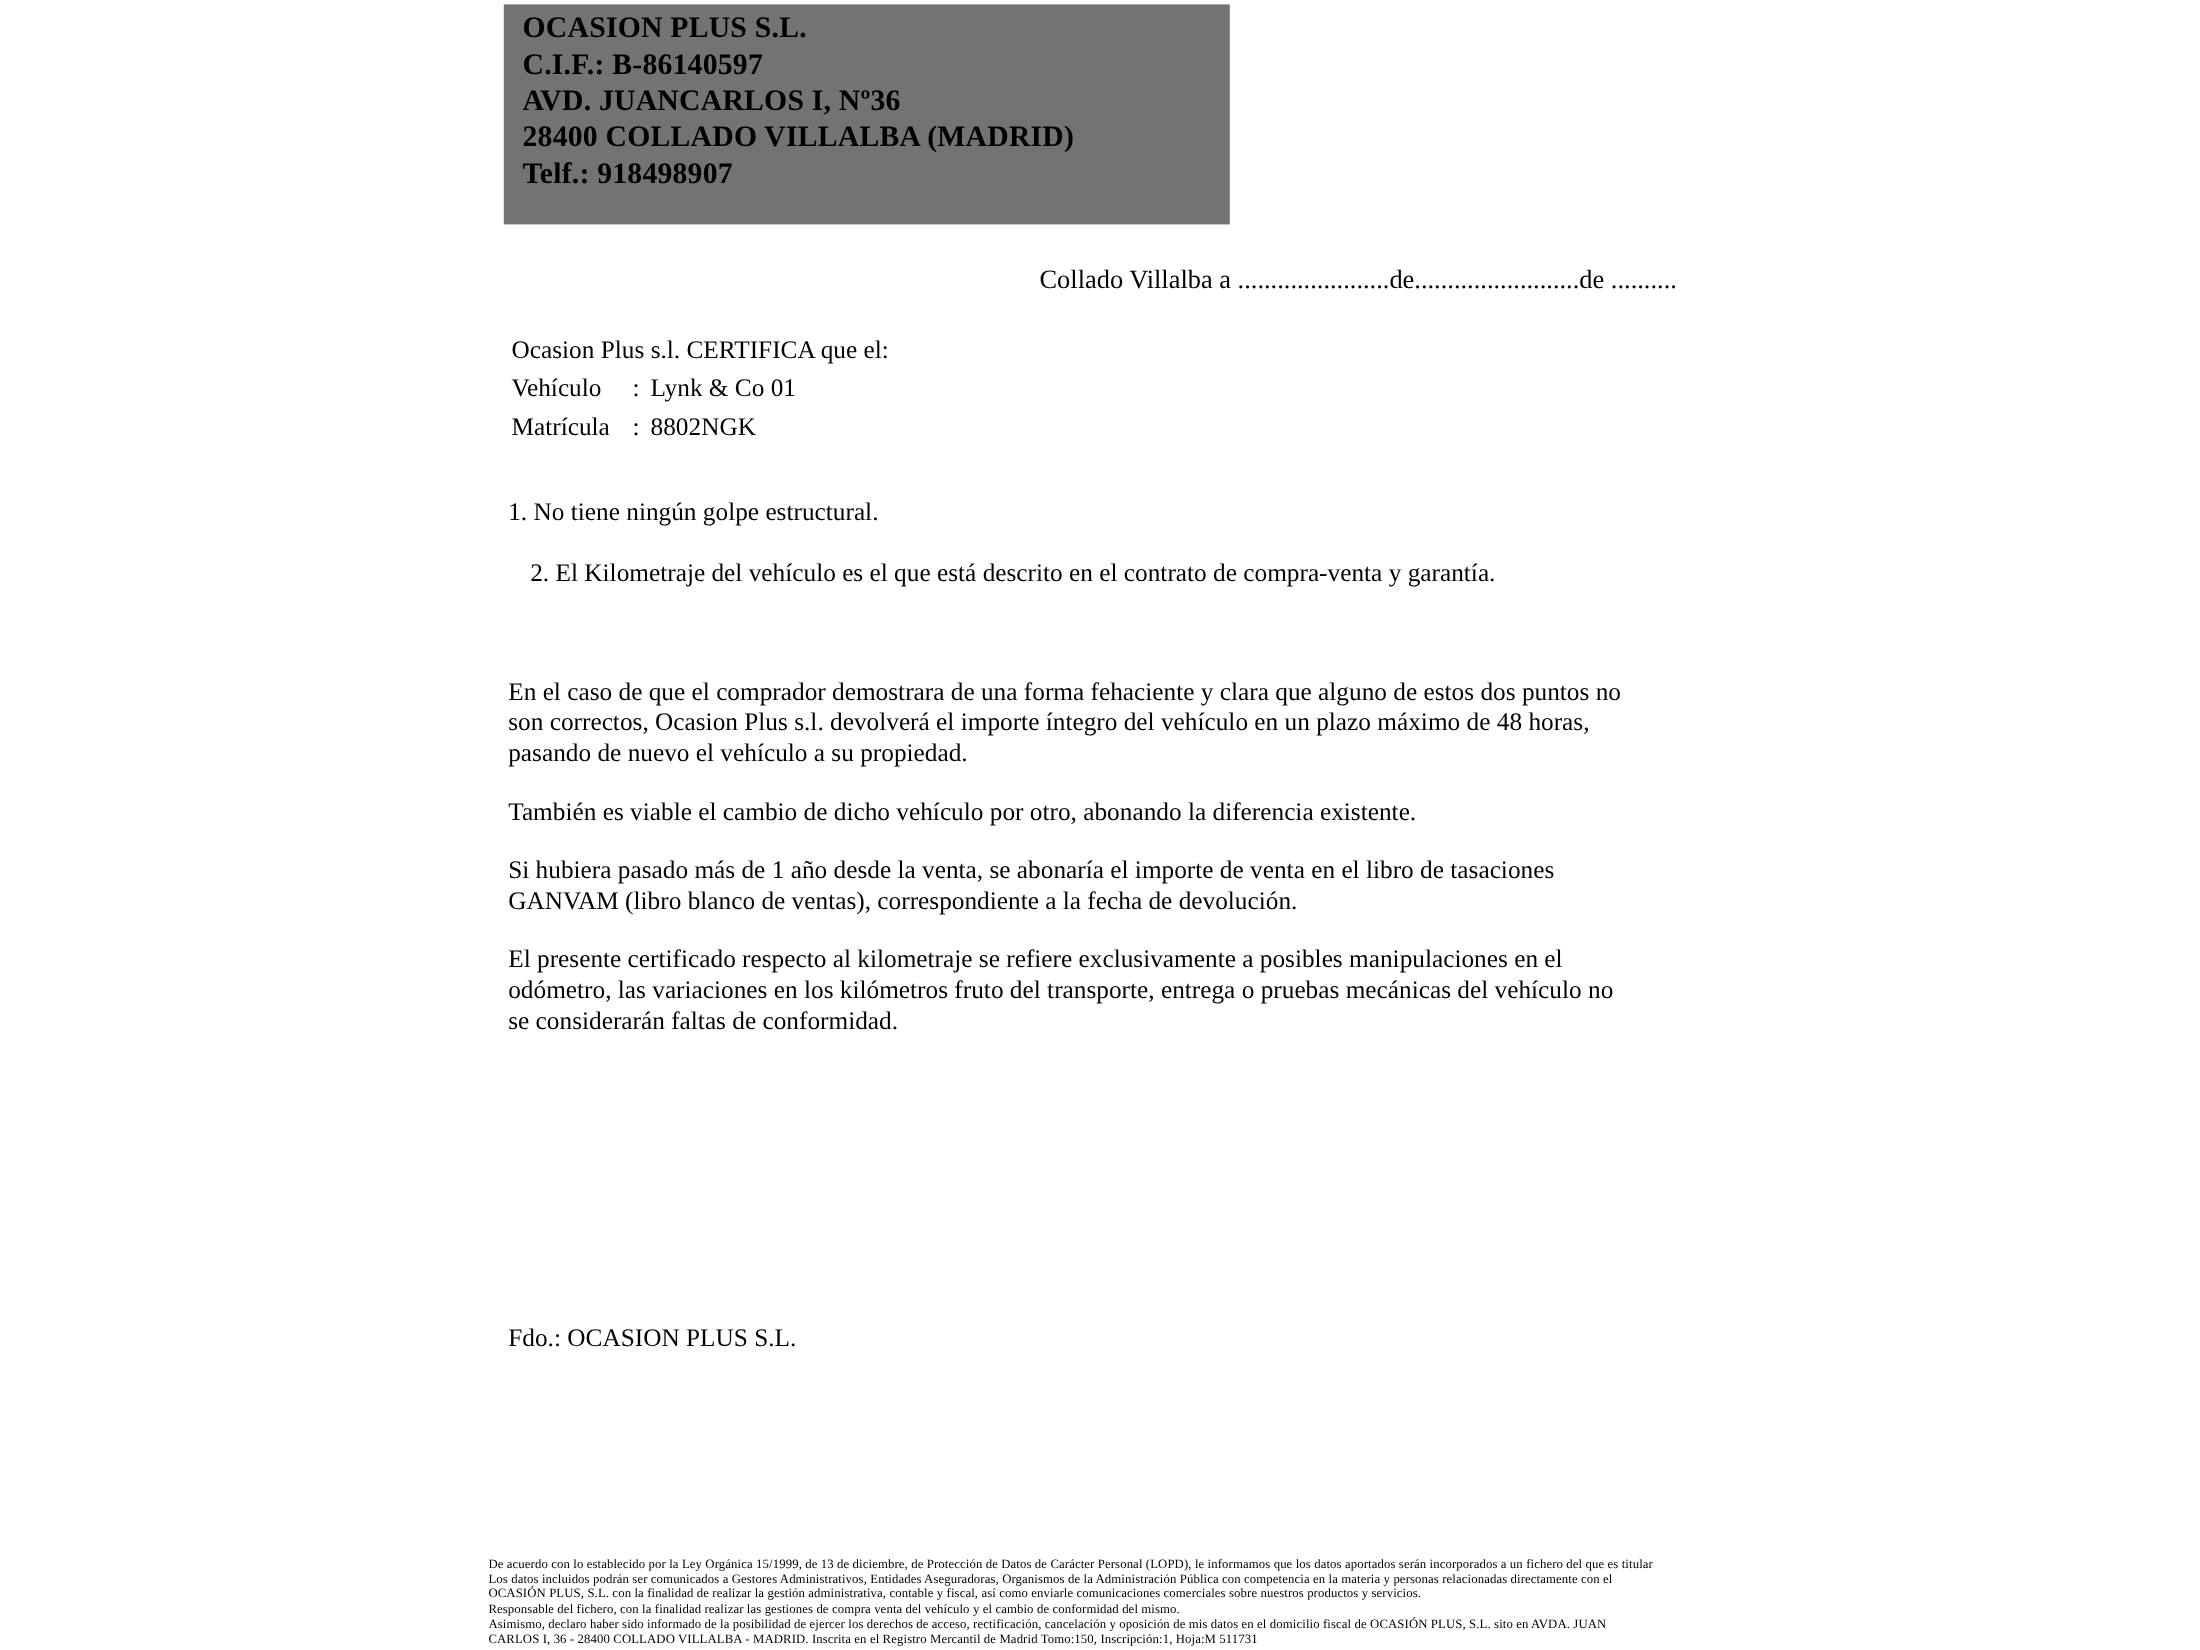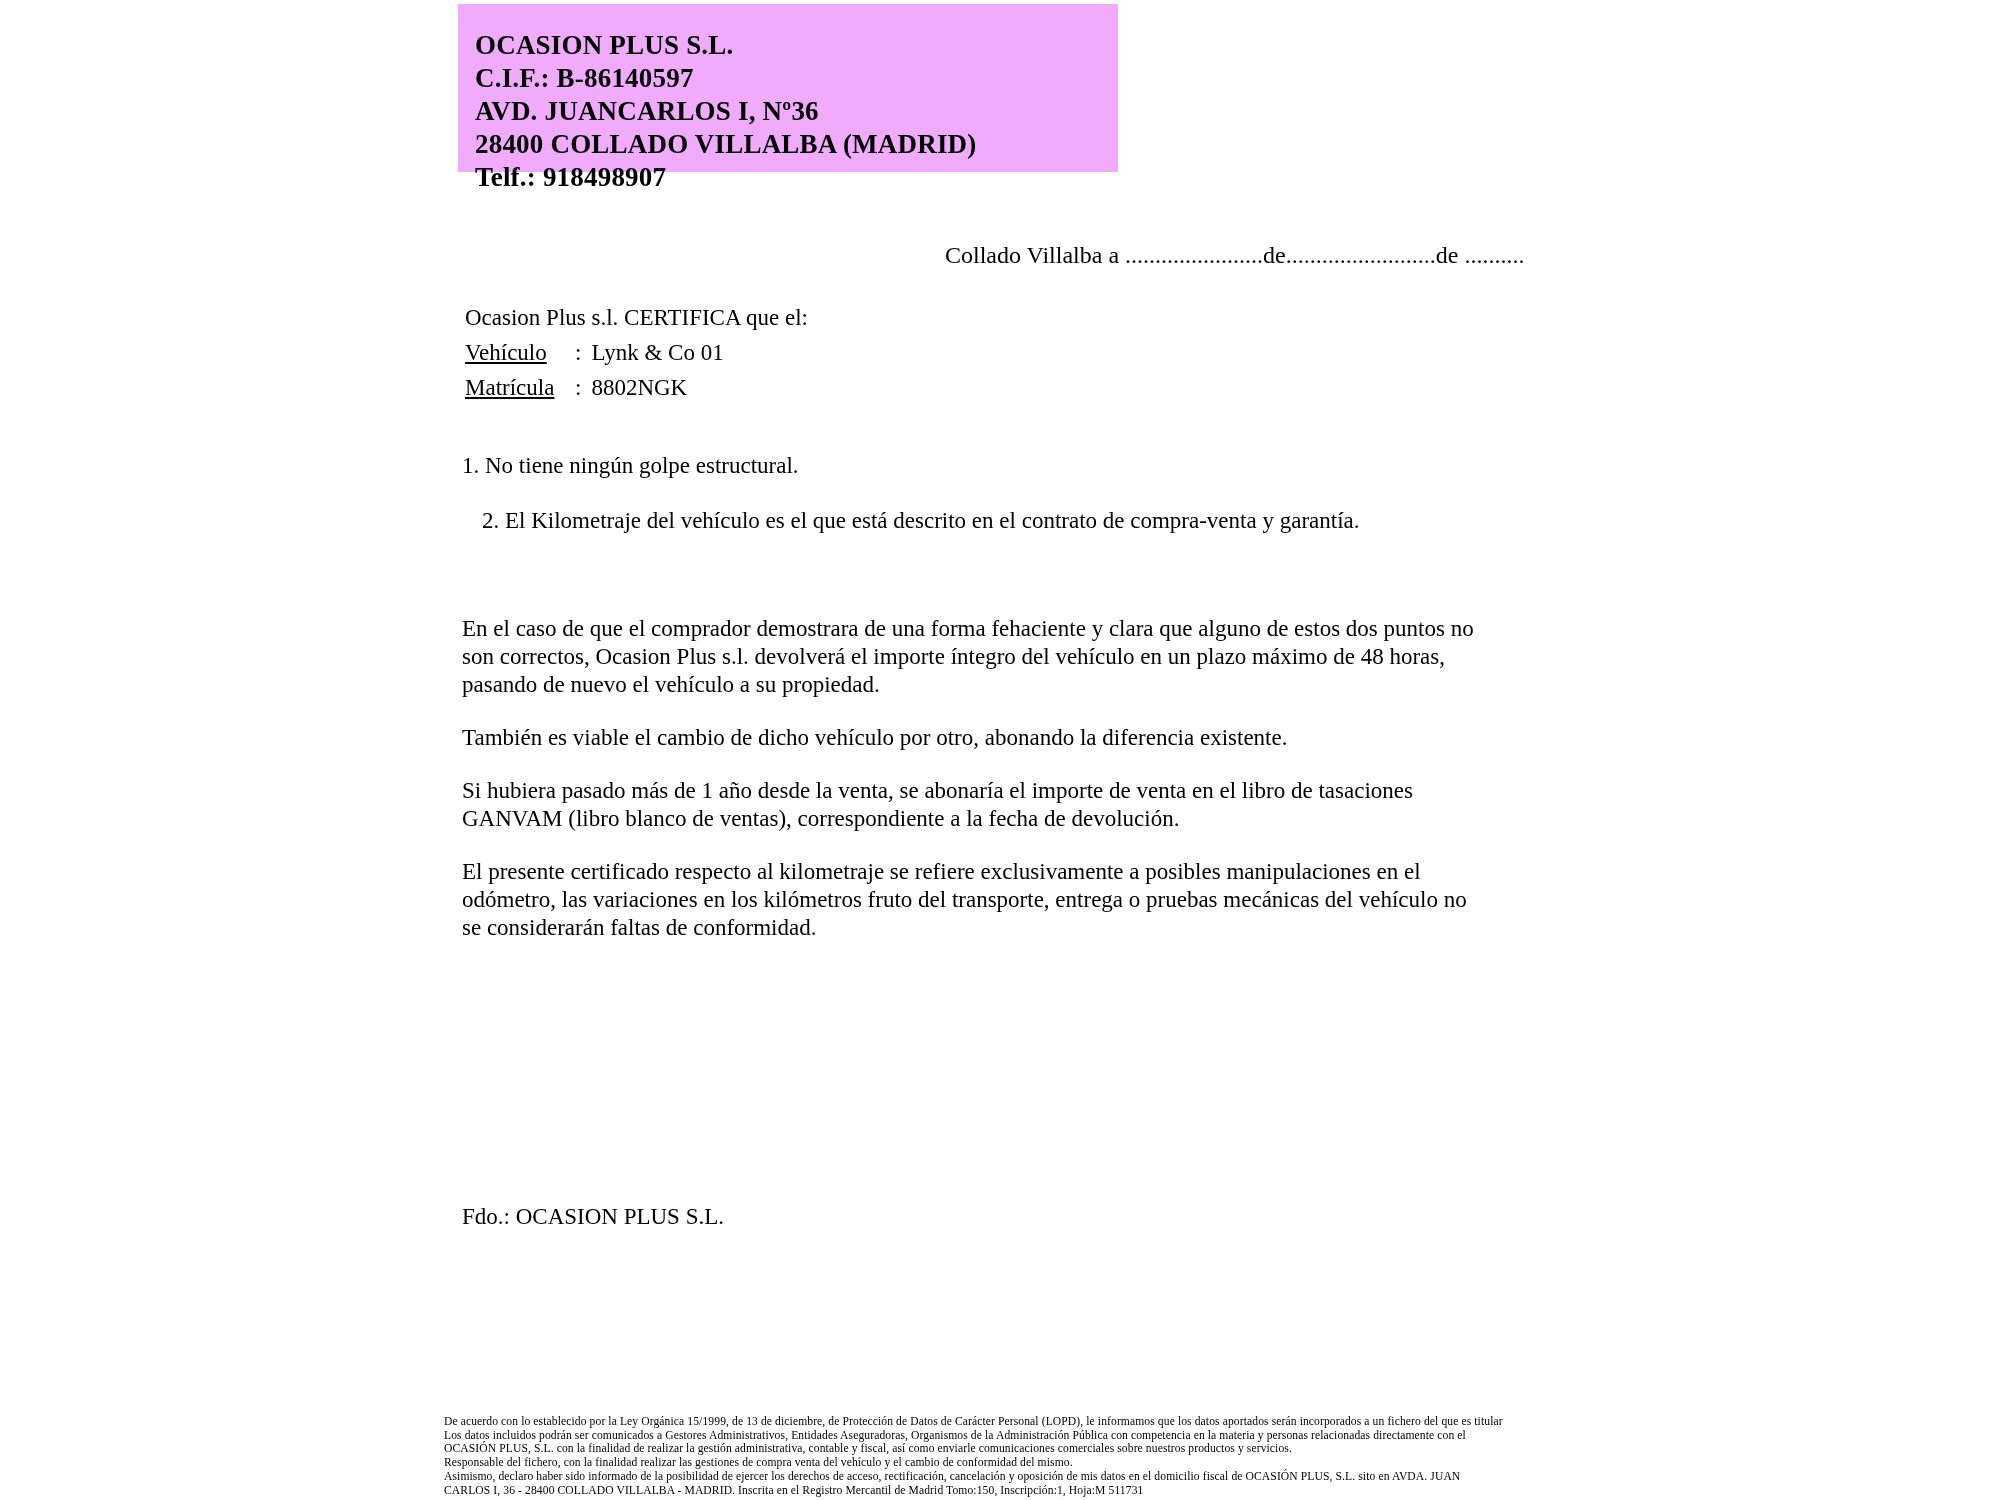--- a/index.html
+++ b/index.html
@@ -14,24 +14,24 @@
     background: #ffffff;
     color: #000000;
     font-family: "Liberation Serif", serif;
     overflow: hidden;
   }
   .header-box {
     position: absolute;
     left: 458px;
     top: 4px;
     width: 660px;
-    height: 168px;
+    height: 200px;
     box-sizing: border-box;
-    padding: 25px 10px 0 17px;
-    background: #f0abfc;
+    padding: 5px 10px 0 17px;
+    background: #737373;
     font-weight: bold;
     font-size: 27px;
     line-height: 33px;
     letter-spacing: 0.2px;
   }
   .date-line {
     position: absolute;
     left: 945px;
     top: 242px;
     font-size: 24px;
@@ -46,21 +46,20 @@
   .certify-row {
     height: 35px;
     line-height: 35px;
     white-space: nowrap;
   }
   .f-label-cell {
     display: inline-block;
     width: 110px;
   }
   .f-label-cell .u {
-    text-decoration: underline;
   }
   .f-colon {
     margin-right: 10px;
   }
   .point {
     position: absolute;
     left: 462px;
     font-size: 23px;
     white-space: nowrap;
   }

